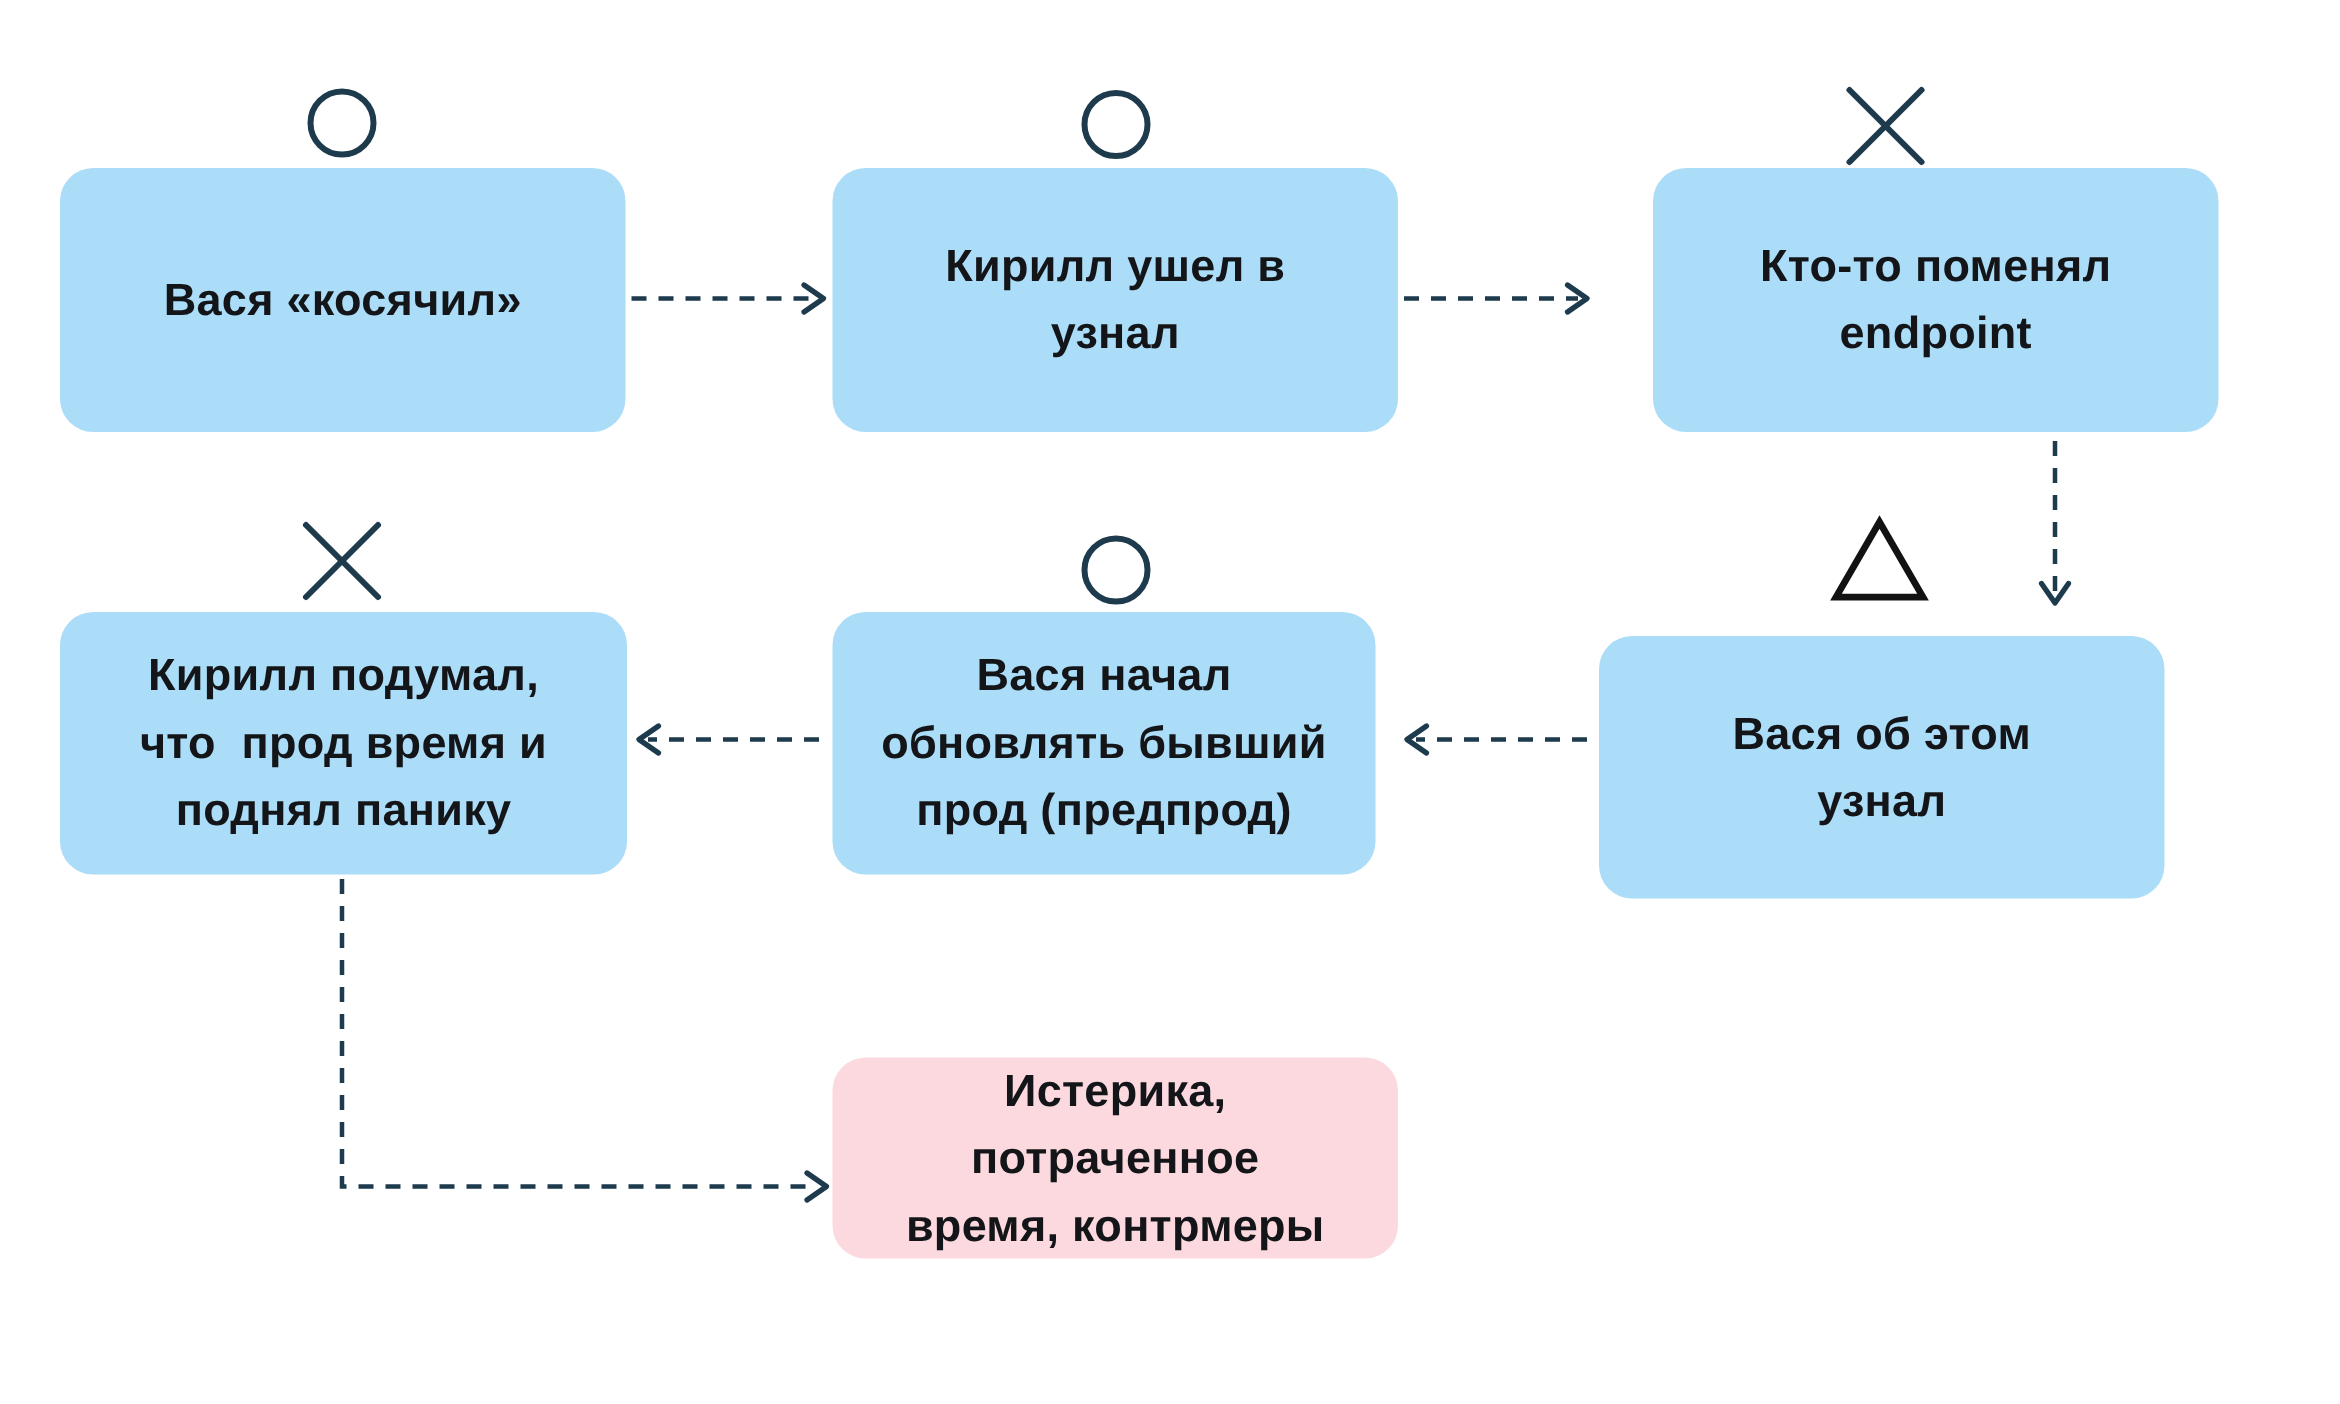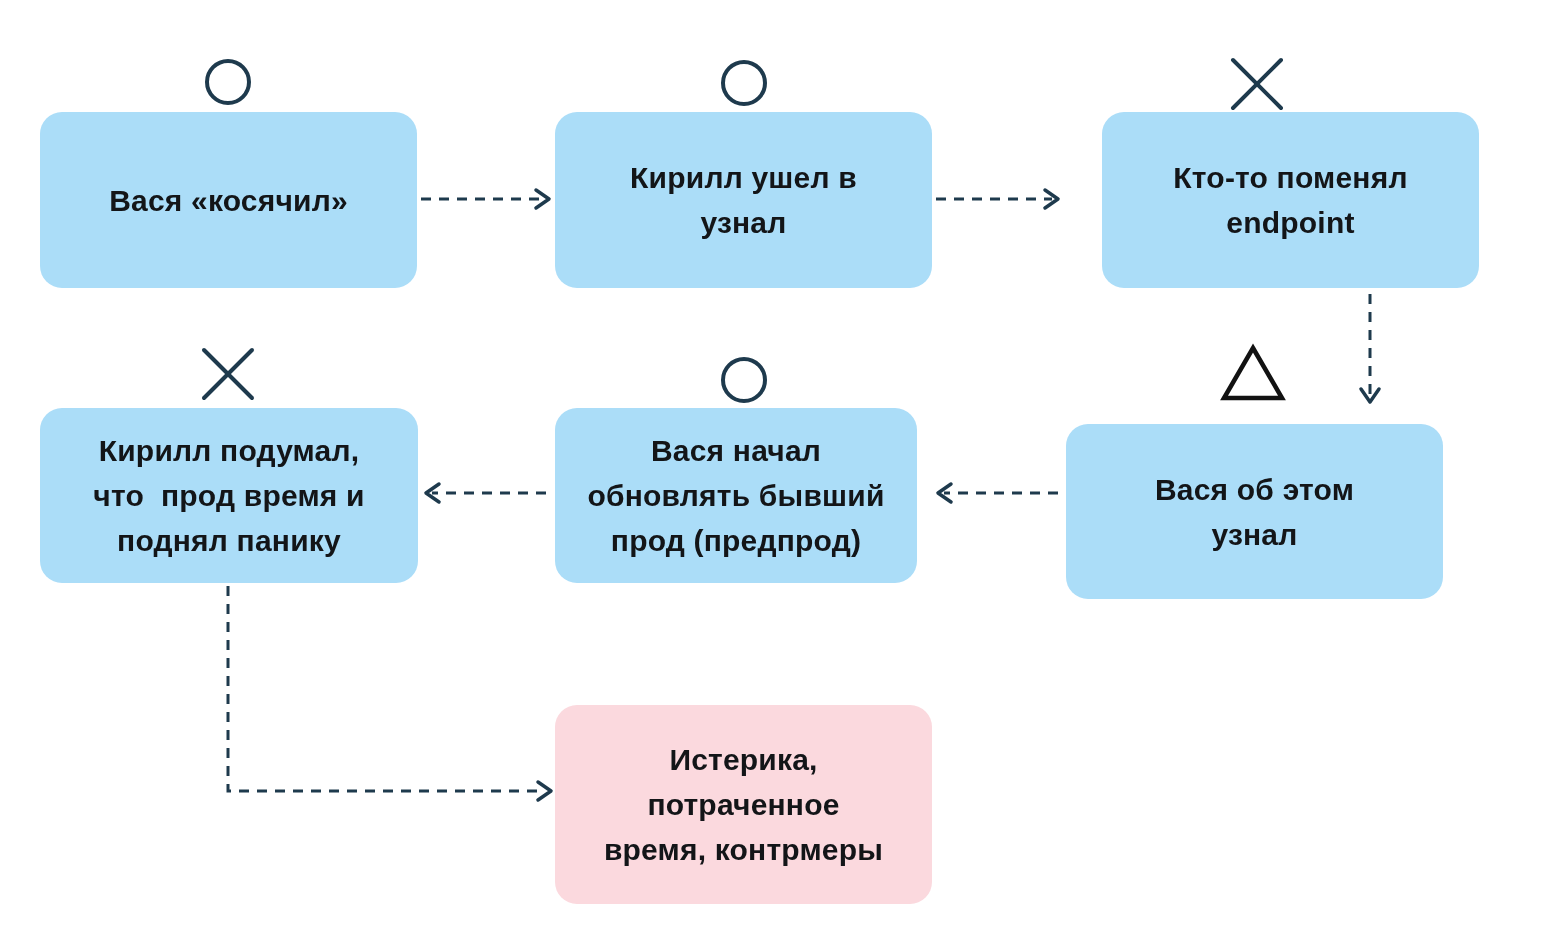--- a/index.html
+++ b/index.html
@@ -143,19 +143,19 @@
     <span class="label">Вася начал
 обновлять бывший
 прод (предпрод)</span>
   </div>
 
   <div class="node blue" style="left:1066px; top:408px; width:377px; height:175px;margin-top:16px;">
     <span class="label">Вася об этом
 узнал</span>
   </div>
 
-  <div class="node pink" style="left:555px; top:705px; width:377px; height:199px;">
+  <div class="node pink" style="left:555px; top:705px; width:377px; height:134px;">
     <span class="label">Истерика,
 потраченное
 время, контрмеры</span>
   </div>
 
 </div>
 
 </body></html>

